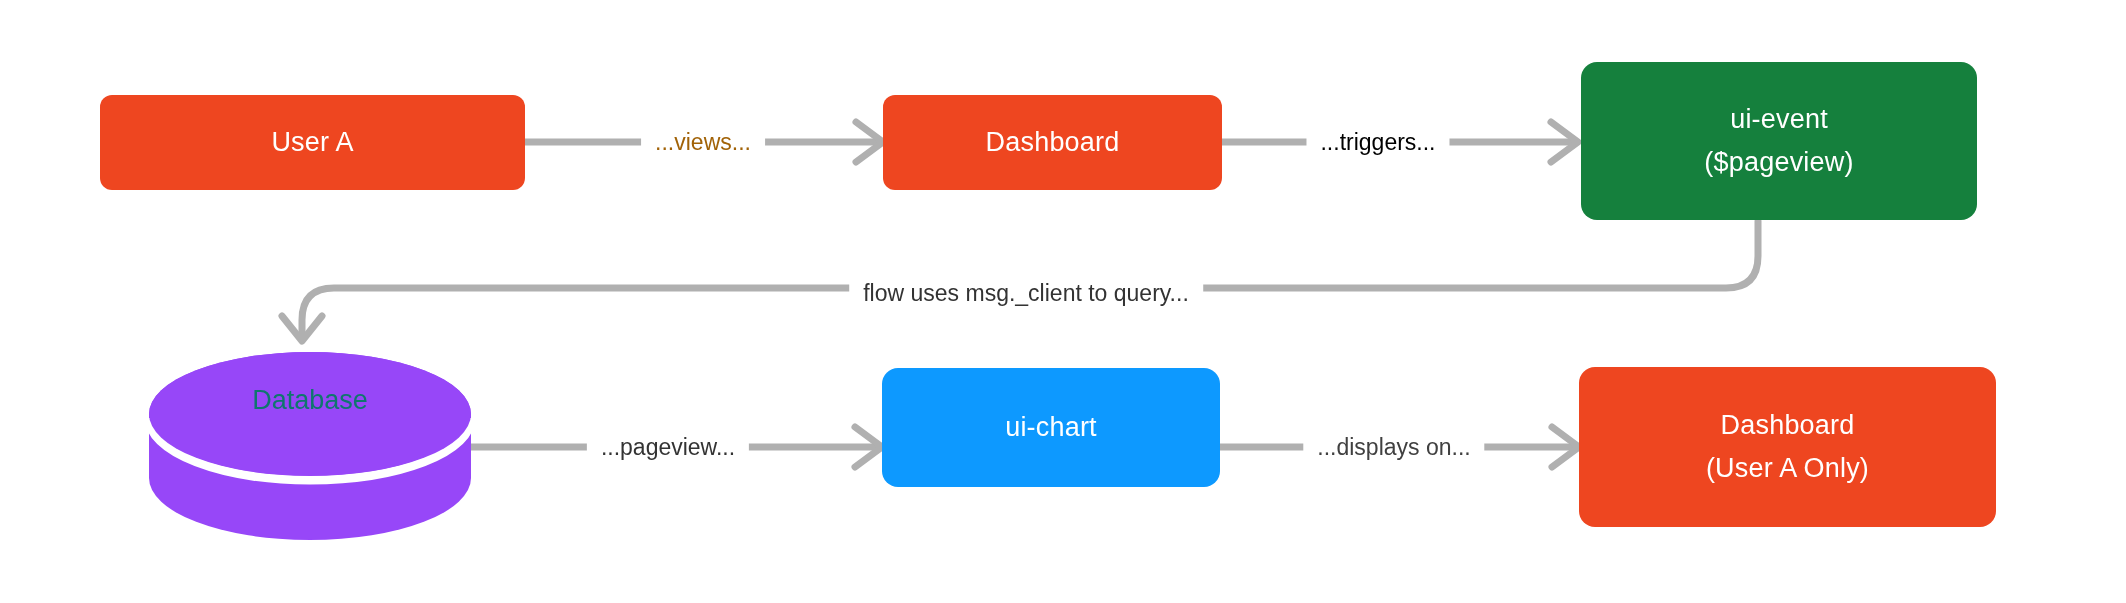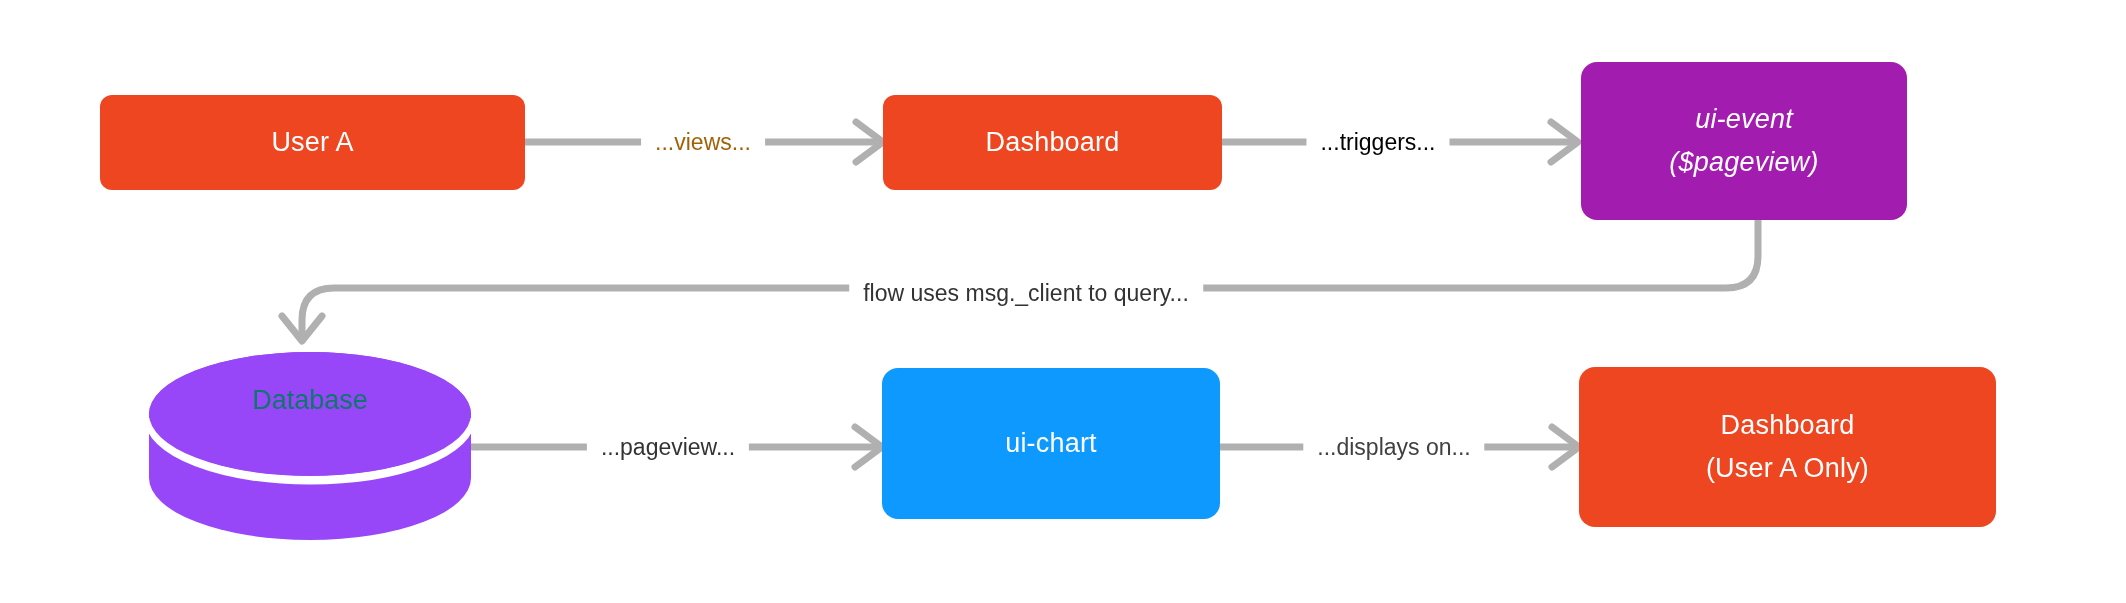--- a/index.html
+++ b/index.html
@@ -87,28 +87,28 @@
   </svg>
 
   <div class="node r12" style="left: 100px; top: 95px; width: 425px; height: 95px; background: rgb(238, 70, 32);">
     <span>User A</span>
   </div>
 
   <div class="node r12" style="left: 883px; top: 95px; width: 339px; height: 95px; background: rgb(238, 70, 32);">
     <span>Dashboard</span>
   </div>
 
-  <div class="node r16" style="left: 1581px; top: 62px; width: 326px; height: 158px; background: #a21caf; font-style: italic;">
+  <div class="node r16" style="left: 1581px; top: 62px; width: 396px; height: 158px; background: #15803d;">
     <span>ui-event</span>
     <span>($pageview)</span>
   </div>
 
   <div class="cyl-label" style="left:310px; top:400px;">Database</div>
 
-  <div class="node r16" style="left: 882px; top: 368px; width: 338px; height: 151px; background: rgb(13, 153, 255);">
+  <div class="node r16" style="left: 882px; top: 368px; width: 338px; height: 119px; background: rgb(13, 153, 255);">
     <span>ui-chart</span>
   </div>
 
   <div class="node r16" style="left: 1579px; top: 367px; width: 417px; height: 160px; background: rgb(238, 70, 32);">
     <span>Dashboard</span>
     <span>(User A Only)</span>
   </div>
 
   <div class="edge-label" style="left: 703px; top: 142px; color: #a16207;">...views...</div>
 

